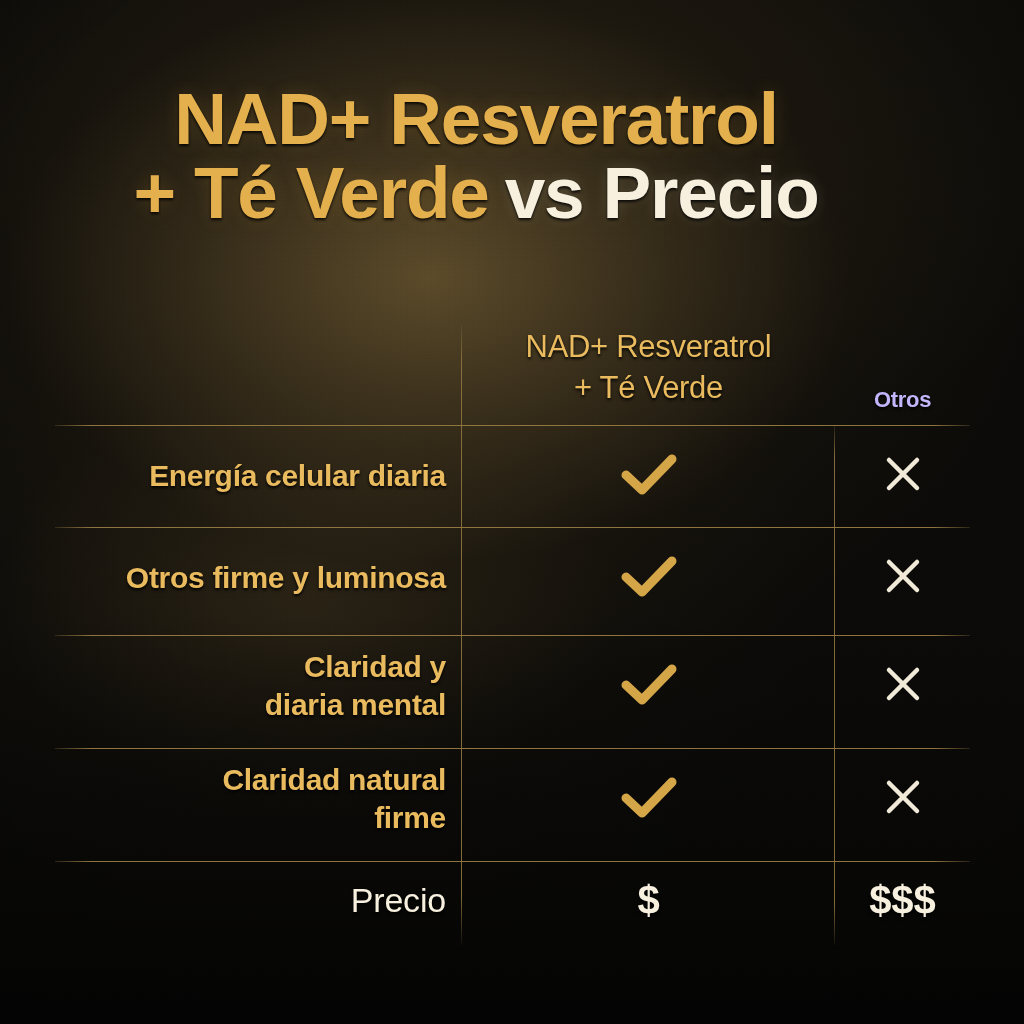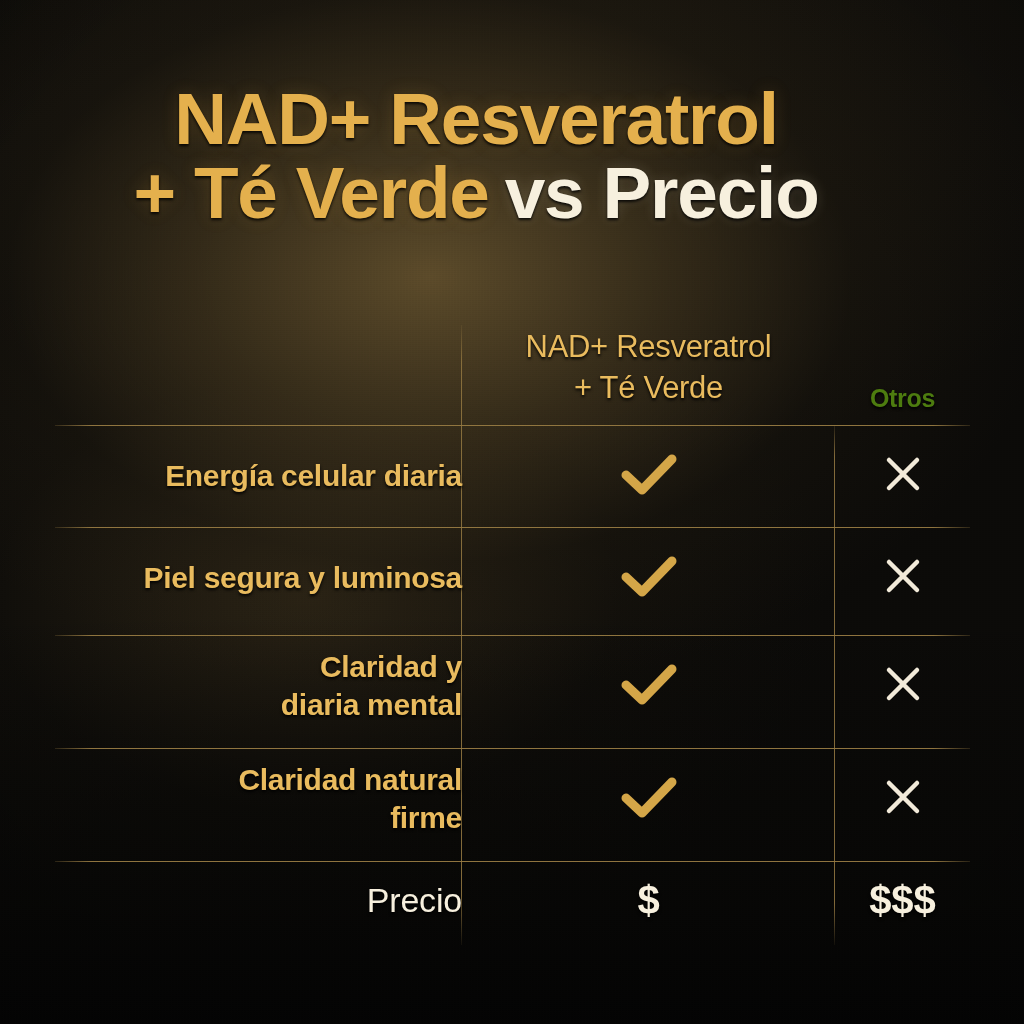--- a/index.html
+++ b/index.html
@@ -93,20 +93,21 @@
     display: flex;
     align-items: stretch;
     position: relative;
   }
   .cell-feature {
     width: 407px;
     flex: 0 0 407px;
     display: flex;
     align-items: center;
     justify-content: flex-end;
+    padding-right: 16px;
     text-align: right;
   }
   .cell-ours {
     width: 373px;
     flex: 0 0 373px;
     display: flex;
     align-items: center;
     justify-content: center;
     text-align: center;
     padding: 0 10px;
@@ -126,22 +127,22 @@
 
   .head-ours-txt {
     color: #e9bb5e;
     font-size: 31px;
     font-weight: normal;
     line-height: 1.32;
     text-shadow: 0 2px 3px rgba(0,0,0,.9);
     letter-spacing: -0.3px;
   }
   .head-others-txt {
-    color: #4d7c0f;
-    font-size: 25px;
+    color: #c4b5fd;
+    font-size: 22px;
     font-weight: bold;
     text-shadow: 0 2px 3px rgba(0,0,0,.9);
     letter-spacing: -0.3px;
   }
 
   
   .body-row { min-height: 102px; }
   .body-row.tall { min-height: 113px; }
 
   .feature-txt {
@@ -250,21 +251,21 @@
             </svg>
         </span>
       </div>
     </div>
 
     <div class="hline" style="top:217px"></div>
 
     <div class="trow body-row">
       <div class="cell-feature">
         <span class="feature-txt">
-          <span>Piel segura y luminosa</span>
+          <span>Otros firme y luminosa</span>
         </span>
       </div>
       <div class="cell-ours">
         <span class="check-icon">
           <svg width="60" height="48" viewBox="0 0 60 48">
               <path d="M7 25 L23 40 L53 9" fill="none" stroke="#d4a648" stroke-width="9" stroke-linecap="round" stroke-linejoin="round"></path>
             </svg>
         </span>
       </div>
       <div class="cell-others">

